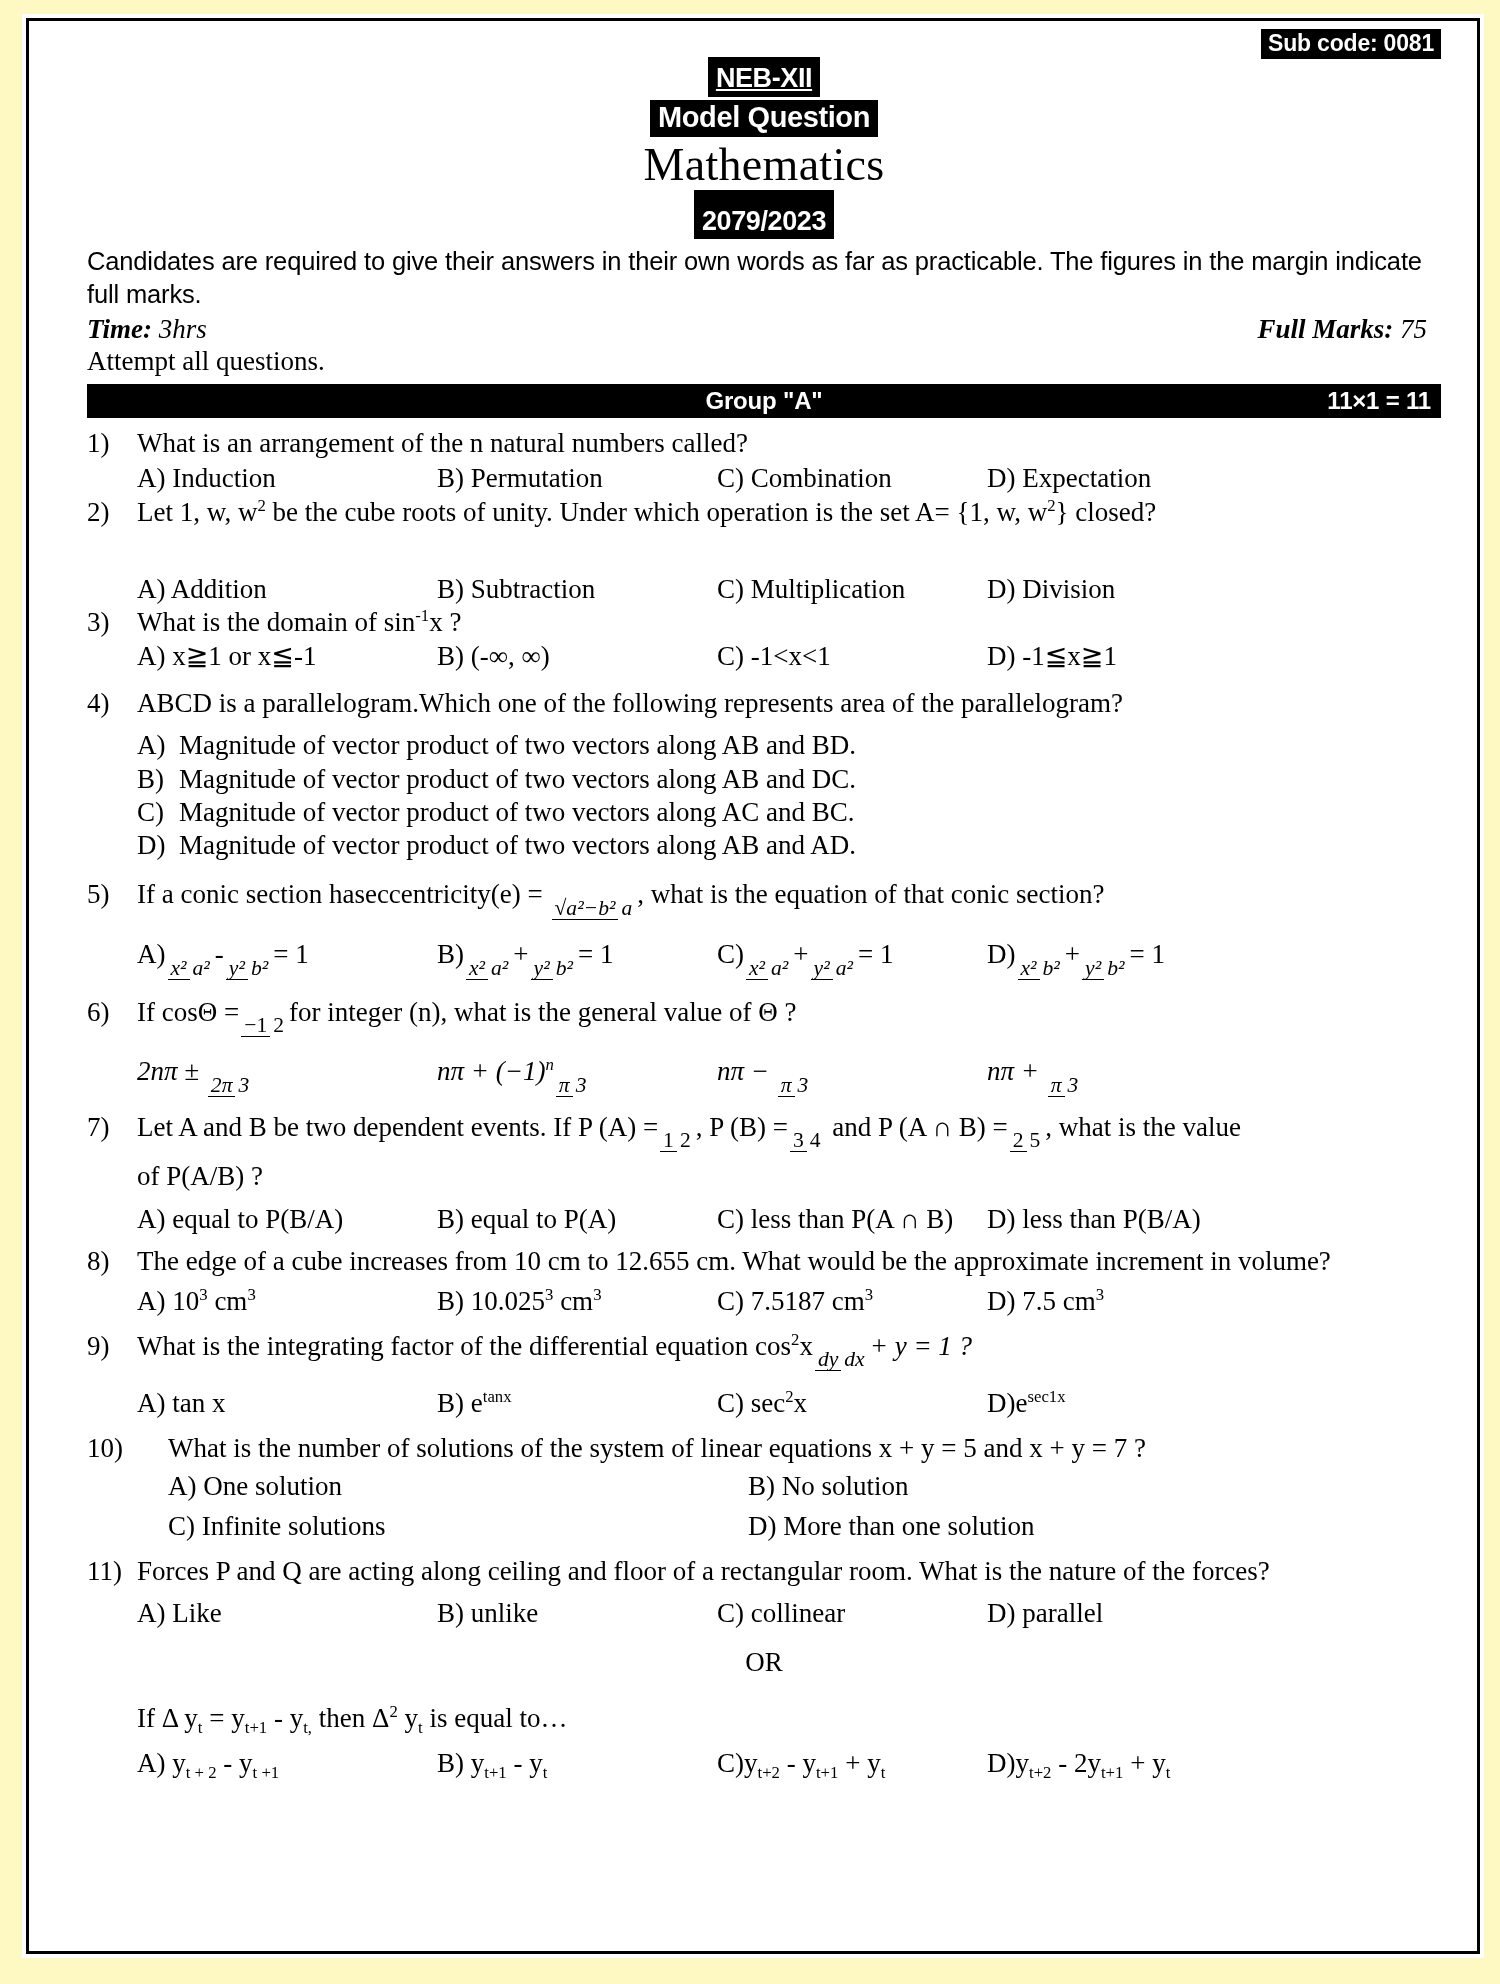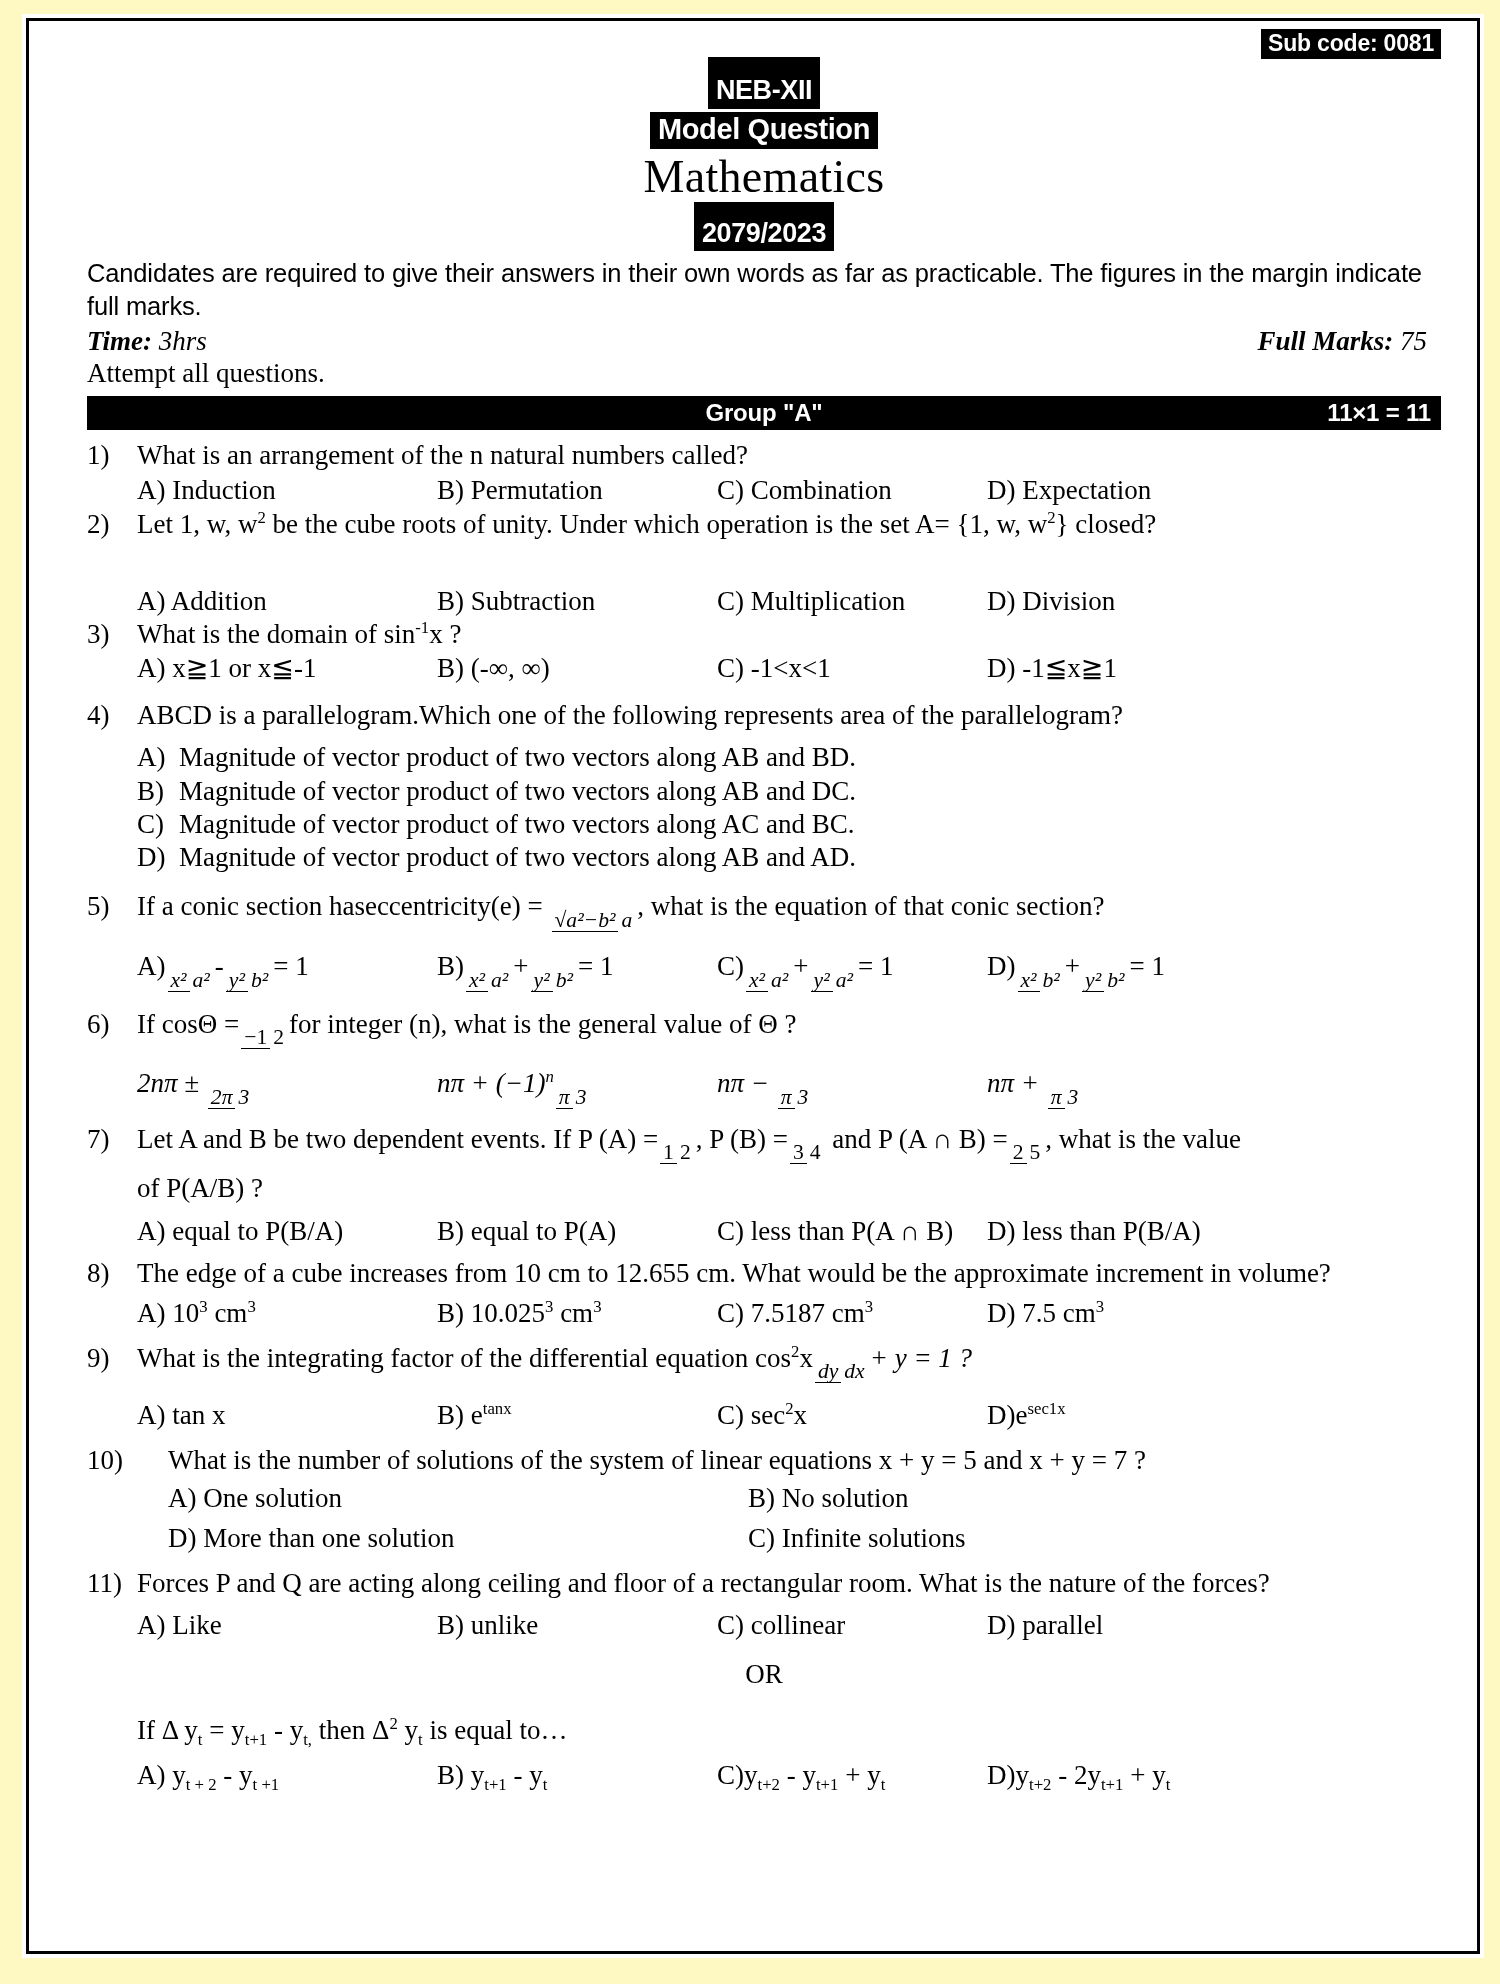--- a/index.html
+++ b/index.html
@@ -51,21 +51,21 @@
   }
 
   .title-block{ text-align:center; margin-top:-2px; }
   .tbox{
     display:inline-block;
     background:#000; color:#fff;
     font-family:"Liberation Sans", sans-serif;
     font-weight:bold;
     letter-spacing:-0.4px;
   }
-  .t-neb{ font-size:27px; padding:18px 8px 3px 8px; line-height:1.15; }
+  .t-neb{ font-size:27px; padding:6px 8px 3px 8px; line-height:1.15;text-decoration:underline; }
   .t-model{ font-size:29px; padding:1px 8px 3px 8px; line-height:1.15; margin-top:3px; }
   .t-subject{
     font-family:"Liberation Serif", serif;
     font-size:46px; line-height:1.12;
     margin-top:2px; letter-spacing:0.3px;
   }
   .t-year{ font-size:27px; padding:16px 8px 3px 8px; line-height:1.12; margin-top:-1px;text-align:right; }
 
   
   .instructions{
@@ -417,22 +417,22 @@
 
     <div class="q" style="margin-top:12px;gap:31px;">
       <div class="q-num wide">10)</div>
       <div class="q-body">
         <div class="q-text">What is the number of solutions of the system of linear equations x + y = 5 and x + y = 7 ?</div>
         <div class="opts-2col">
           <span class="c">A) One solution</span>
           <span class="c">B) No solution</span>
         </div>
         <div class="opts-2col" style="margin-top:8px;">
+          <span class="c">C)  Infinite solutions</span>
           <span class="c">D) More than one solution</span>
-          <span class="c">C)  Infinite solutions</span>
         </div>
       </div>
     </div>
 
     <div class="q" style="margin-top:12px;">
       <div class="q-num wide">11)</div>
       <div class="q-body">
         <div class="q-text">Forces P and Q are acting along ceiling and floor of a rectangular room. What is the nature of the forces?</div>
         <div class="opts v1" style="margin-top:10px;">
           <span class="opt">A) Like</span>

